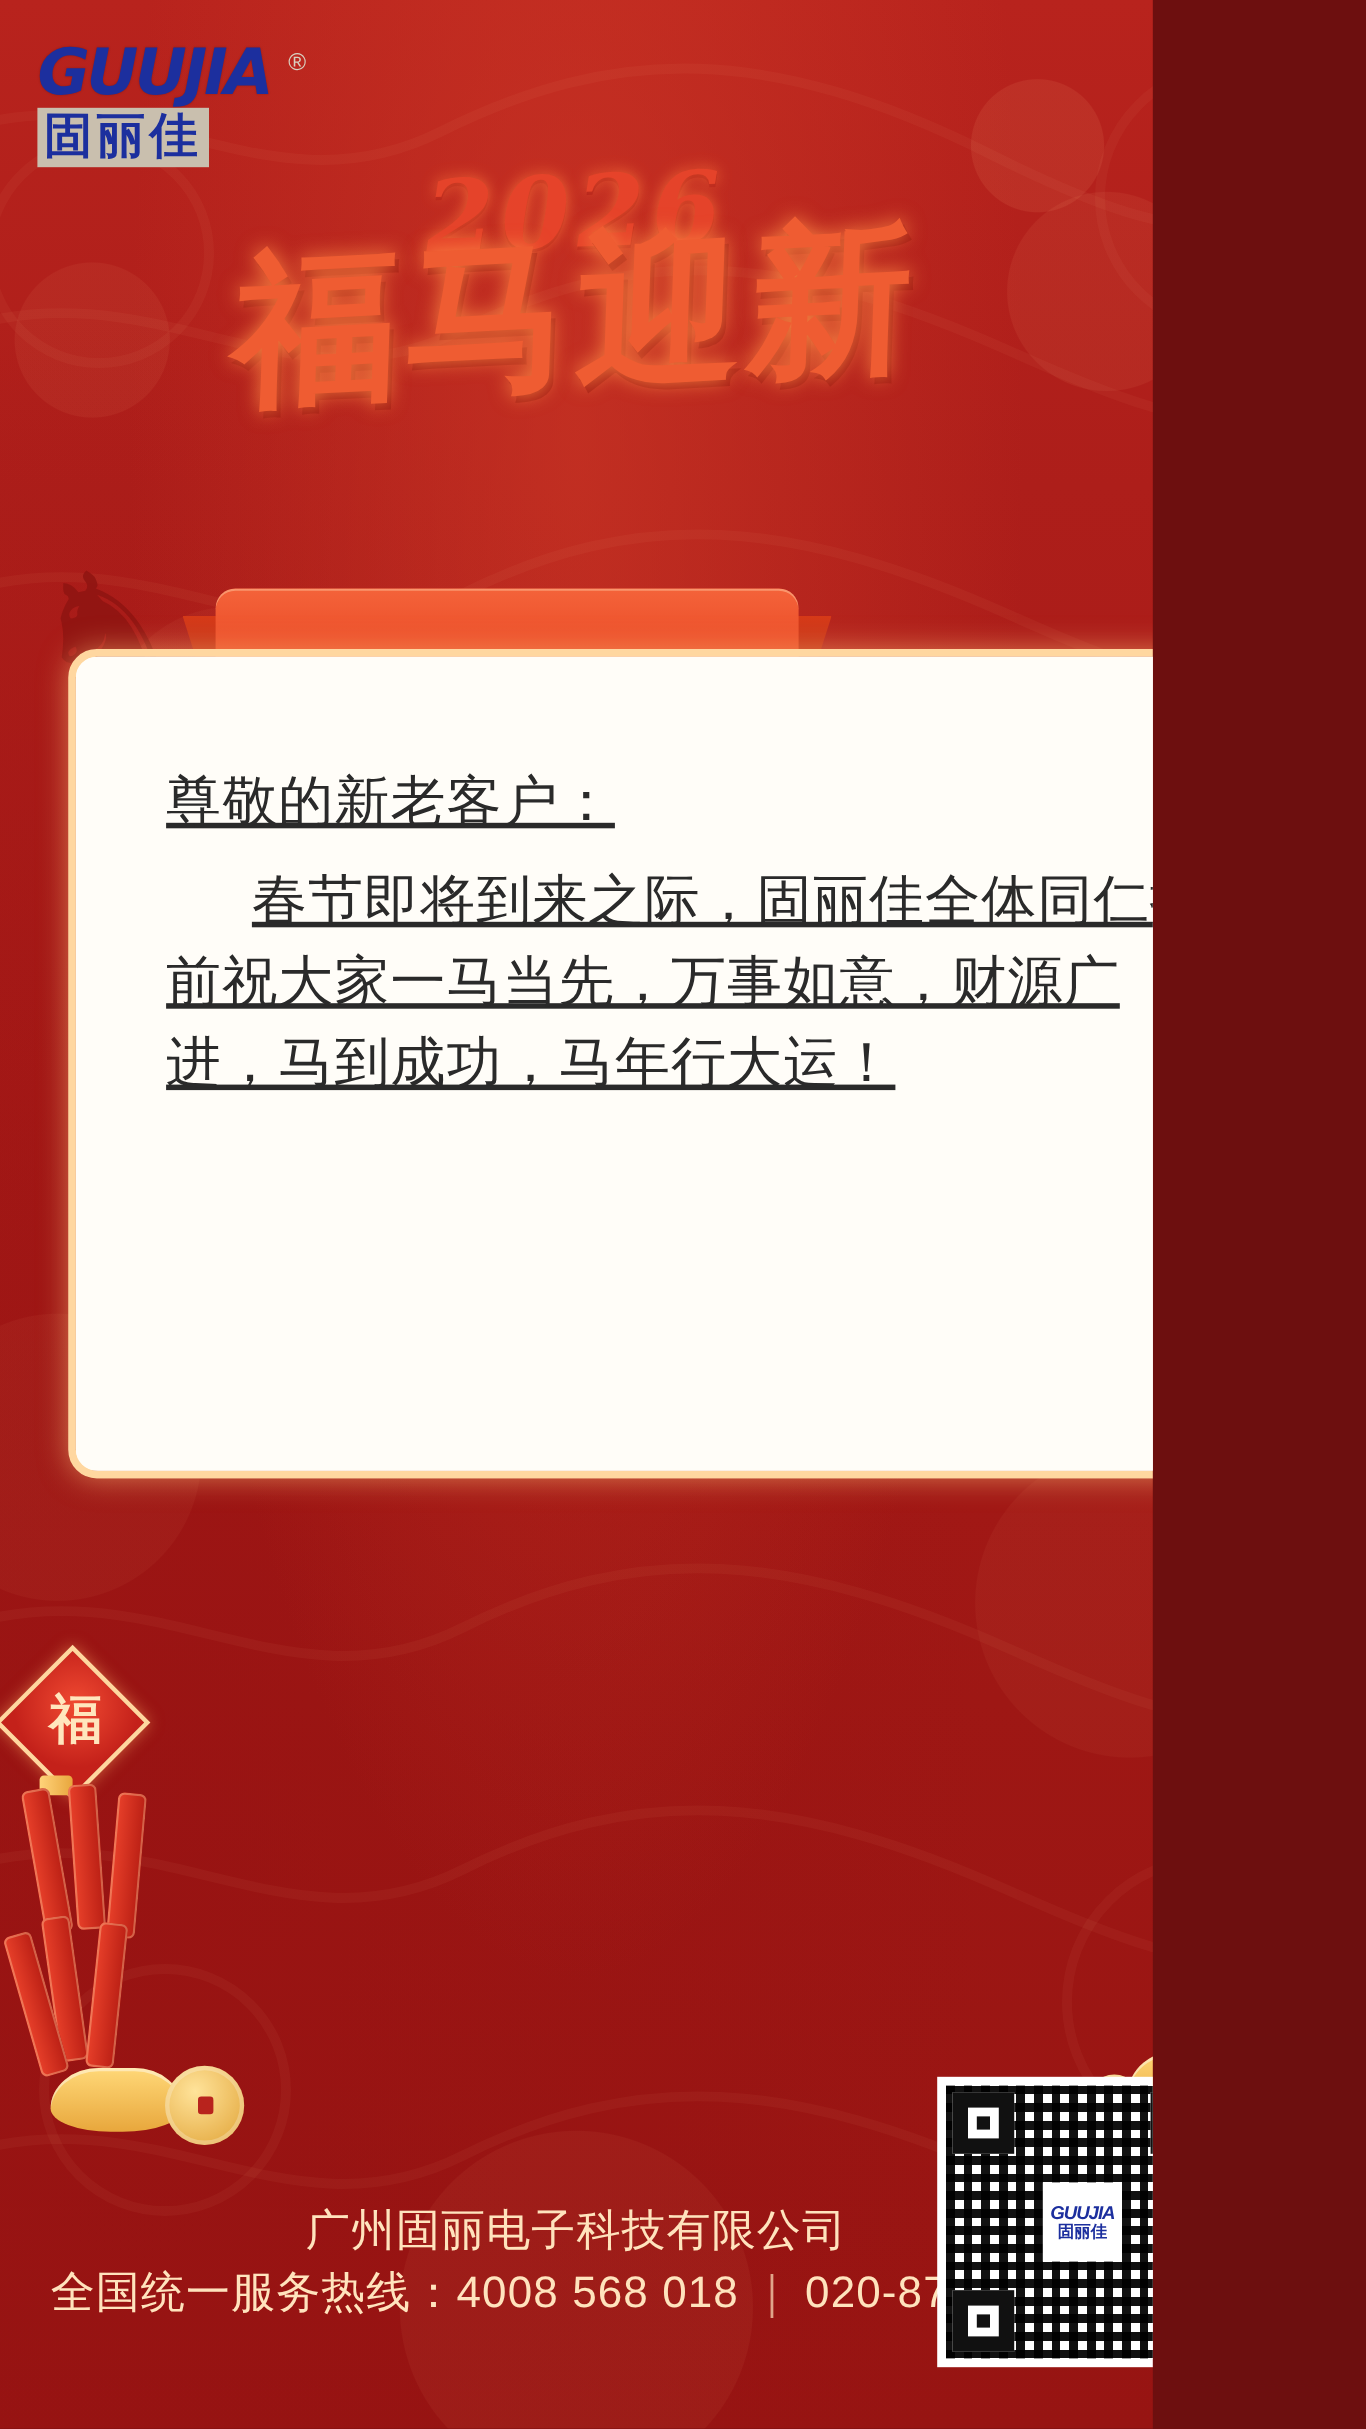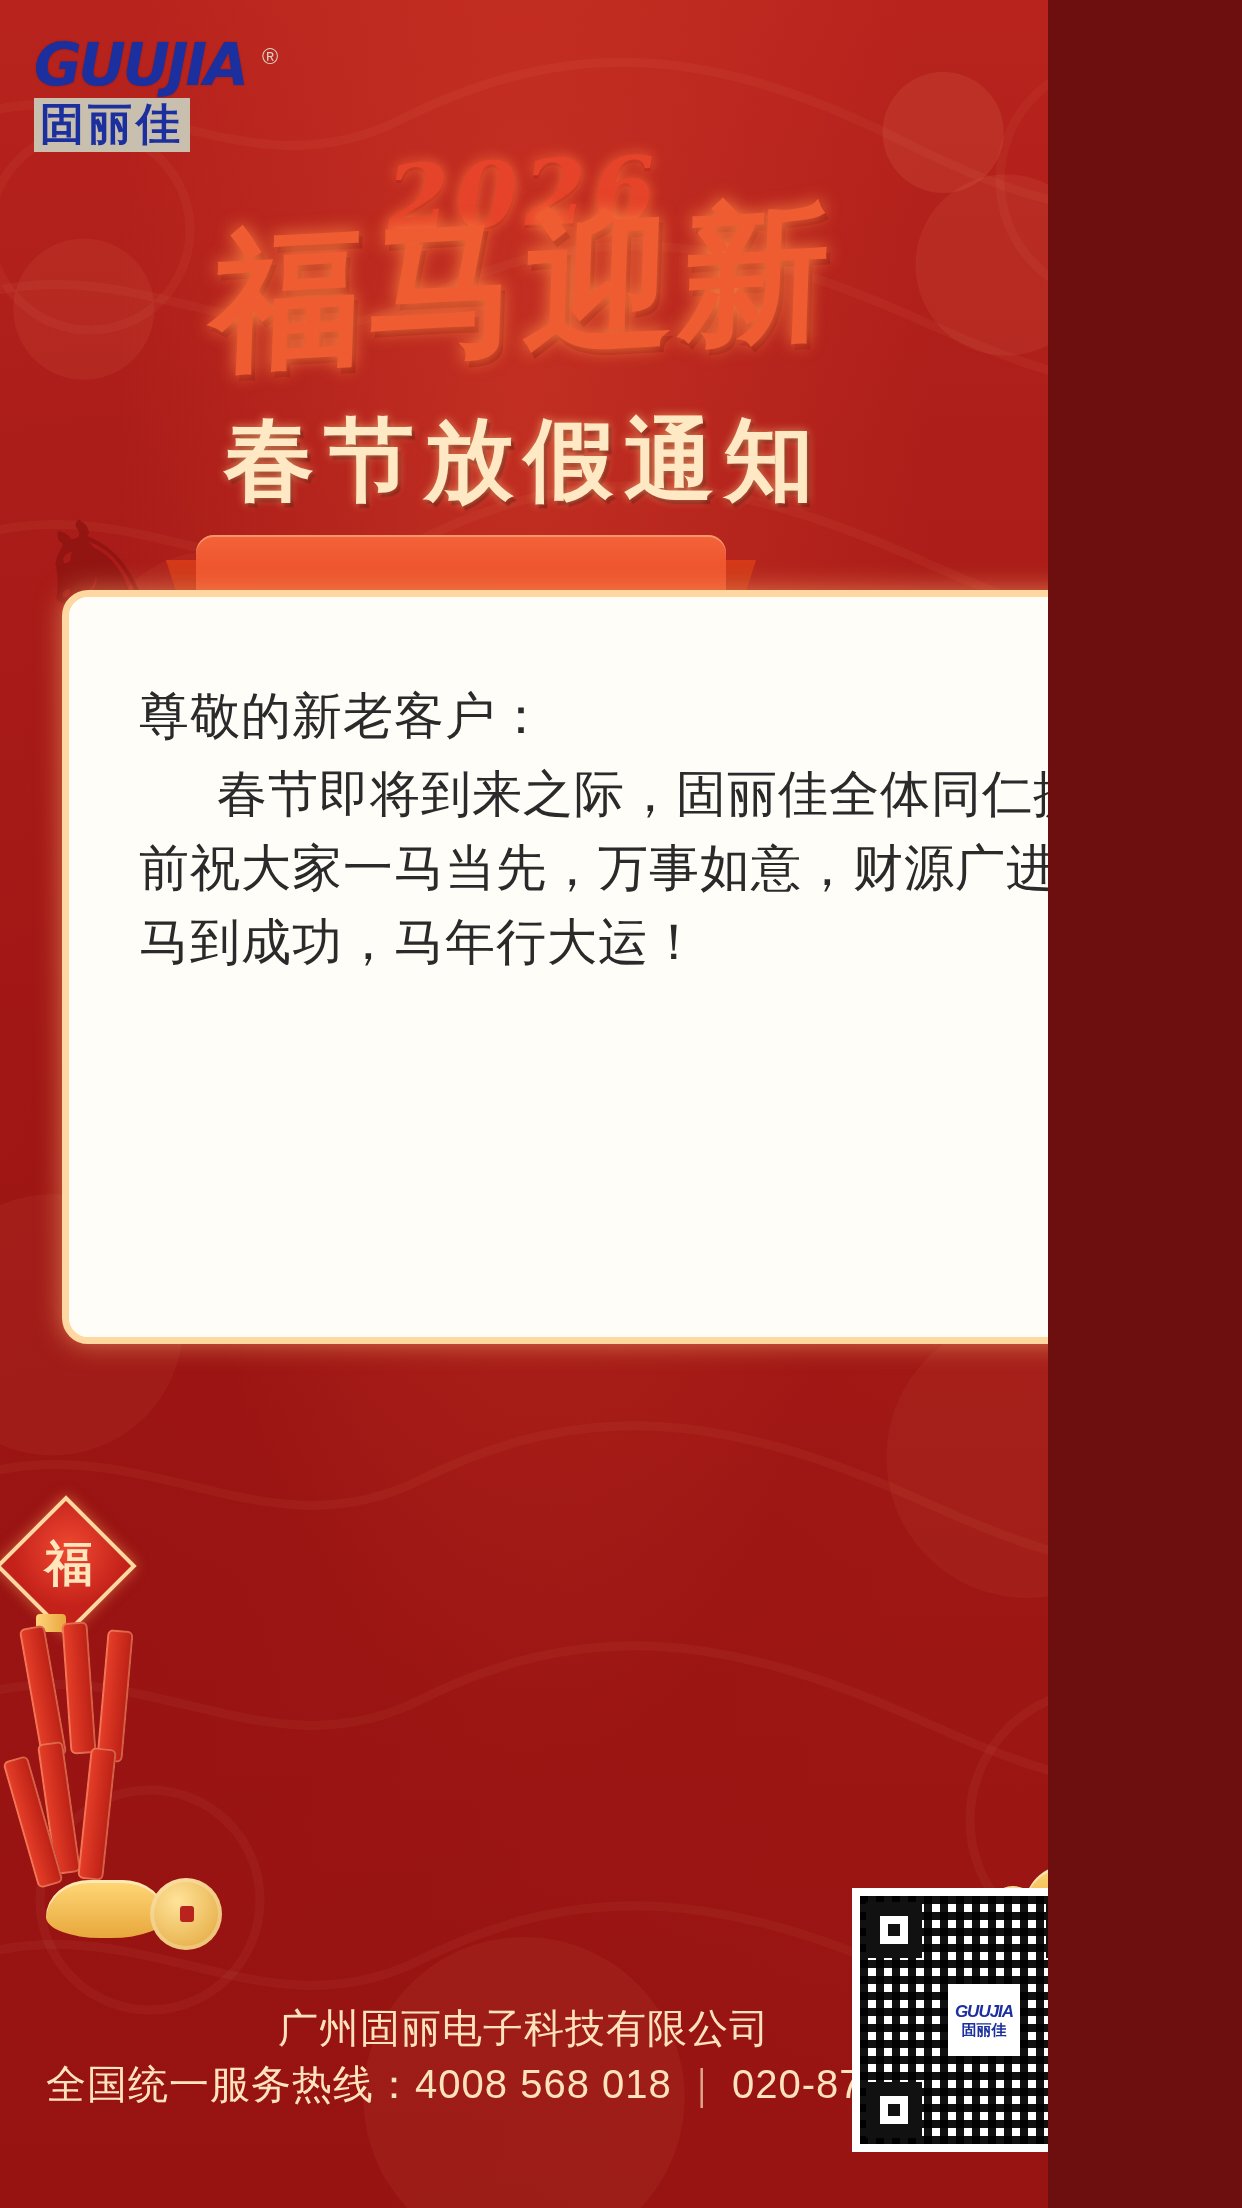--- a/index.html
+++ b/index.html
@@ -170,21 +170,21 @@
     overflow: hidden;
   }
   .card-text {
     padding: 78px 66px 0 66px;
     color: #2a2a2a;
     font-size: 50px;
     line-height: 74px;
     letter-spacing: 1px;
     font-family: "Liberation Sans", "DejaVu Sans", sans-serif;
   }
-  .card-text p { margin: 4px; }
+  .card-text p { margin: 16px; text-decoration: underline; }
   .indent { text-indent: 78px; }
 
   
   .fu-left, .fu-right {
     position: absolute;
     width: 92px;
     height: 92px;
     background: radial-gradient(circle at 40% 35%, #f04a32, #c4211a 70%);
     transform: rotate(45deg);
     border: 4px solid #ffd79f;
@@ -347,21 +347,20 @@
   </svg>
 
   <div class="logo">
     <div class="logo-mark">GUUJIA</div>
     <div class="logo-reg">®</div>
     <div class="logo-cn">固丽佳</div>
   </div>
 
   <div class="year-2026">2026</div>
   <div class="brush-title">福马迎新</div>
-  <div class="notice-title">春节放假通知</div>
 
   <div class="horse" style="left:28px; top:500px; transform:rotate(-12deg);">♞</div>
   <div class="horse" style="left:1060px; top:480px; transform:rotate(14deg) scaleX(-1);">♞</div>
 
   <div class="plaque-wing-l"></div>
   <div class="plaque-wing-r"></div>
   <div class="plaque"></div>
 
   <div class="card-frame">
     <div class="card-inner">

